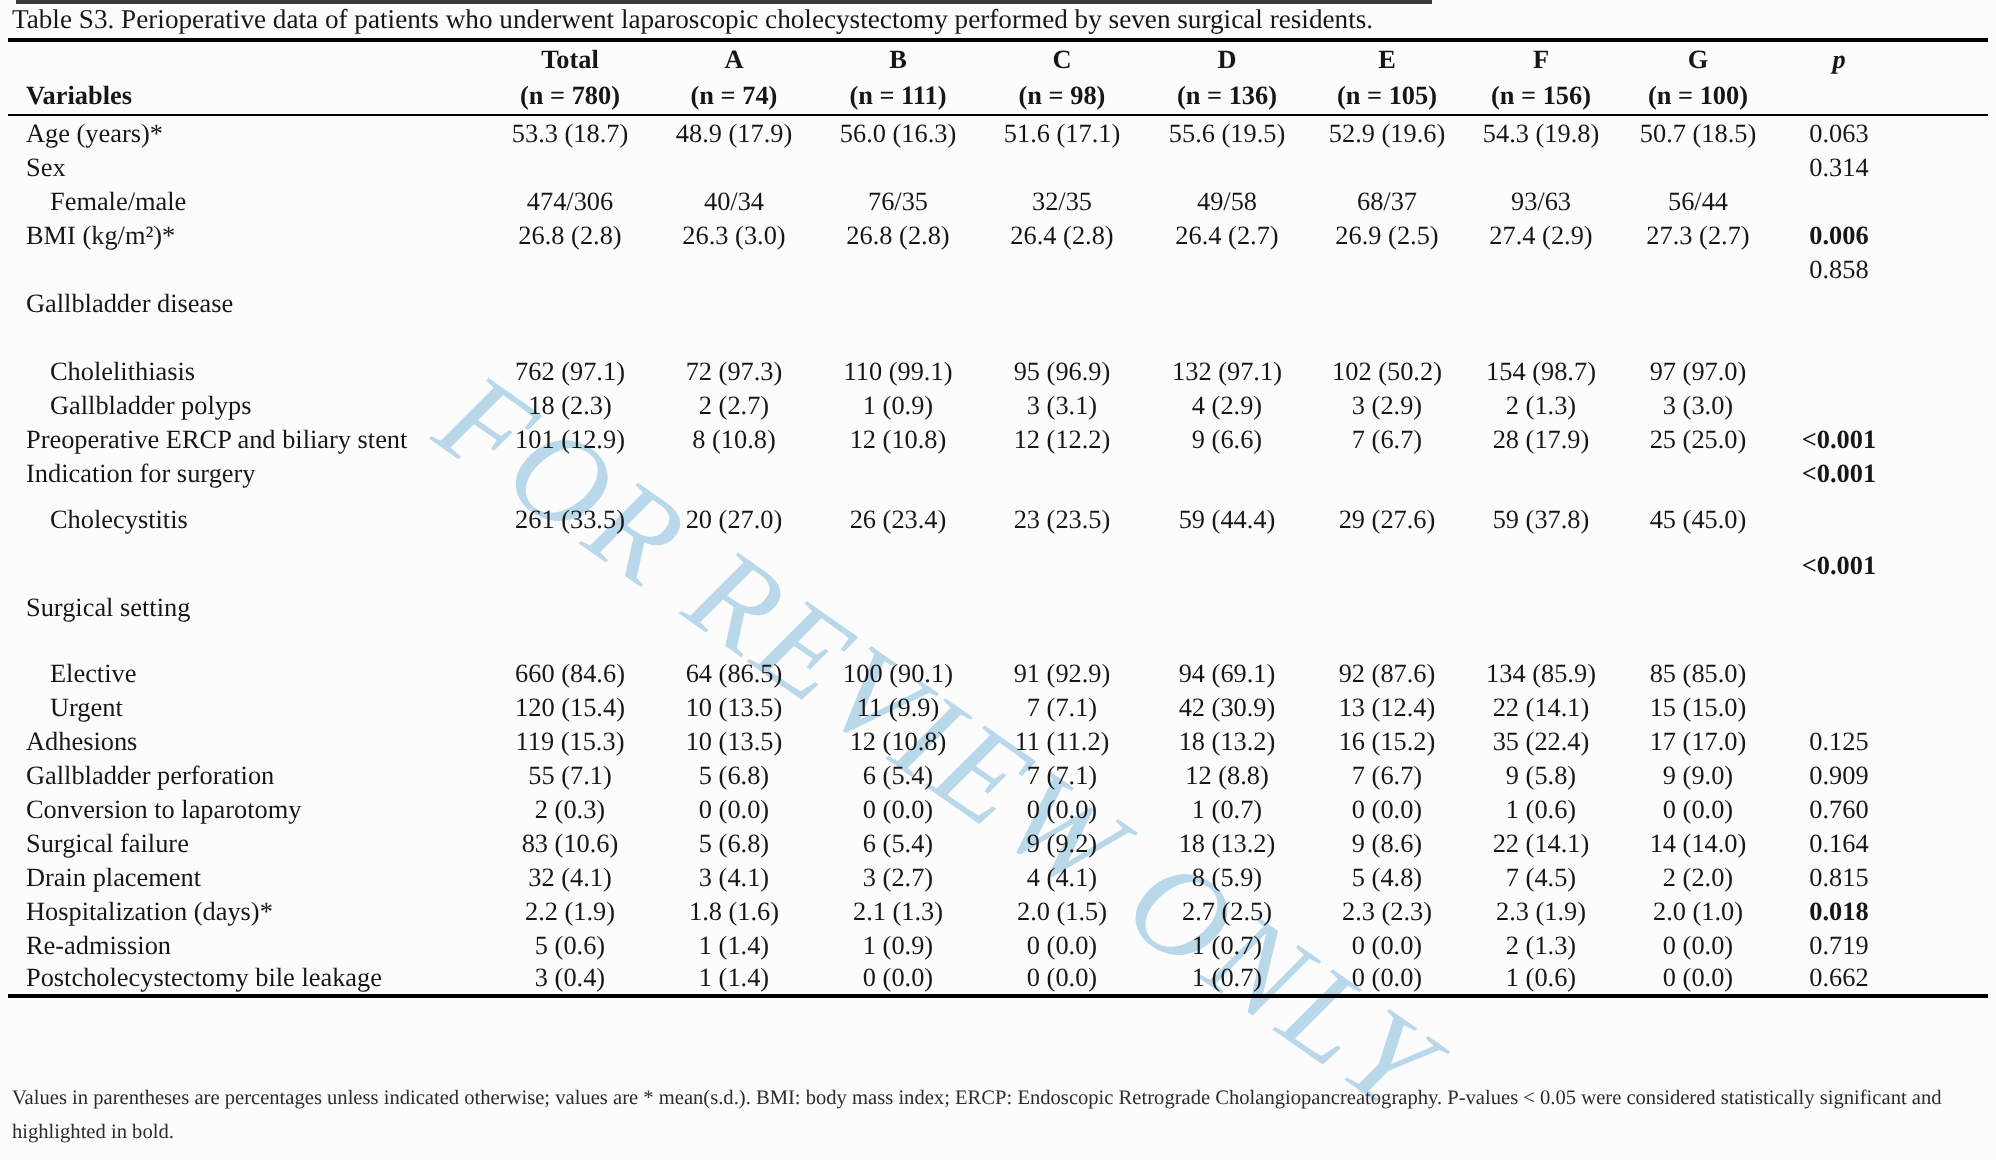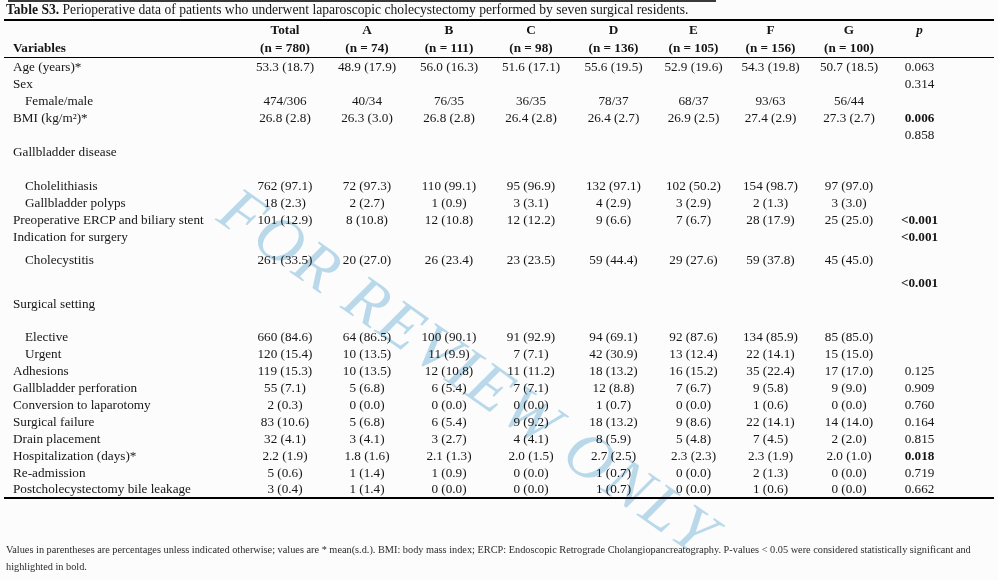--- a/index.html
+++ b/index.html
@@ -3,21 +3,21 @@
 <meta charset="utf-8">
 <style>
   html,body { margin:0; padding:0; background:#ffffff; }
   .page {
     position:relative; width:998px; height:580px;
     background:#fcfcfc; overflow:hidden;
     font-family:"Liberation Serif", serif; color:#161616;
   }
   .top-artifact { position:absolute; top:0; left:8px; width:708px; height:2px; background:#3a3a3a; }
   .title { position:absolute; top:2px; left:6px; font-size:13.6px; white-space:nowrap; }
-  .title .t-label { font-weight:bold; }
+  .title .t-label { font-weight:normal; }
   .watermark {
     position:absolute; left:248px; top:172px; z-index:0;
     font-size:64px; font-style:italic; letter-spacing:3px; white-space:nowrap;
     color:rgba(160,204,228,0.72);
     transform:rotate(35deg); transform-origin:0 0;
     pointer-events:none;
   }
   table#tbl {
     position:absolute; top:19px; left:4px; z-index:1; width:990px;
     border-collapse:collapse; table-layout:fixed;
@@ -141,22 +141,22 @@
           <td class="val"></td>
           <td class="val"></td>
           <td class="pv">0.314</td>
           <td></td>
         </tr>
         <tr>
           <td class="lbl ind">Female/male</td>
           <td class="val">474/306</td>
           <td class="val">40/34</td>
           <td class="val">76/35</td>
-          <td class="val">36/35</td>
-          <td class="val">78/37</td>
+          <td class="val">32/35</td>
+          <td class="val">49/58</td>
           <td class="val">68/37</td>
           <td class="val">93/63</td>
           <td class="val">56/44</td>
           <td class="pv"></td>
           <td></td>
         </tr>
         <tr>
           <td class="lbl">BMI (kg/m²)*</td>
           <td class="val">26.8 (2.8)</td>
           <td class="val">26.3 (3.0)</td>

